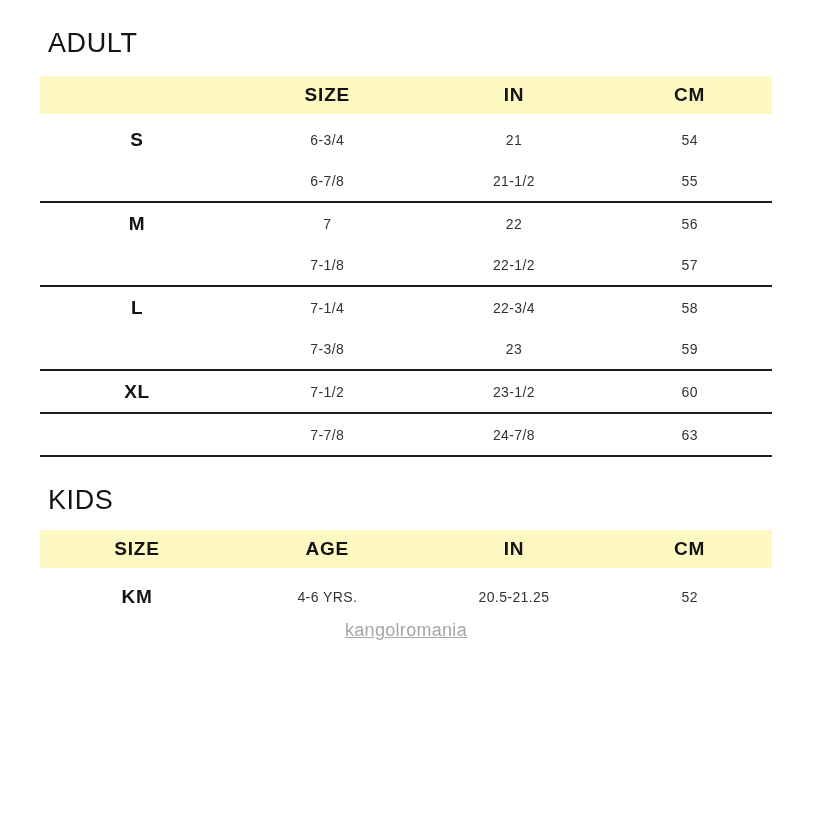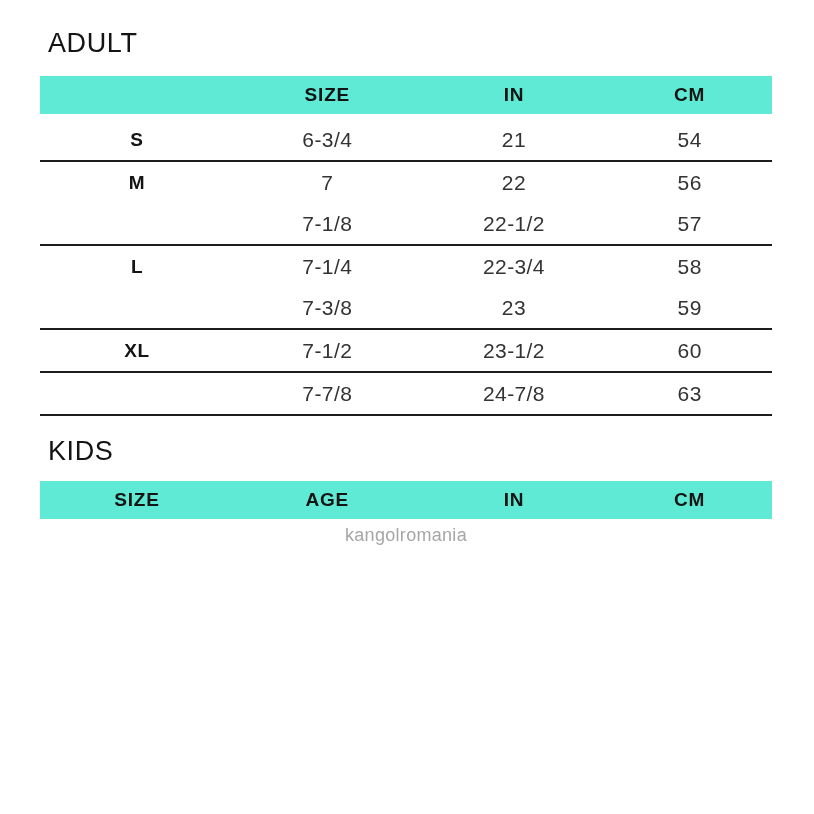--- a/index.html
+++ b/index.html
@@ -13,46 +13,46 @@
   .page { box-sizing: border-box; padding: 28px 42px 0 40px; }
 
   .section-title {
     font-size: 27px;
     font-weight: 400;
     letter-spacing: 0.6px;
     color: #141414;
     margin: 0 0 17px 8px;
     line-height: 31px;
   }
-  .section-title.kids { margin-top: 20px; margin-bottom: 14px; }
+  .section-title.kids { margin-top: 28px; margin-bottom: 14px; }
 
   table.size-table {
     width: 100%;
     border-collapse: collapse;
     table-layout: fixed;
   }
   col.c1 { width: 26.5%; }
   col.c2 { width: 25.5%; }
   col.c3 { width: 25.5%; }
   col.c4 { width: 22.5%; }
 
   table.size-table th {
-    background: #5eead4;
+    background: #fef9c3;
     height: 38px;
     font-size: 19px;
     font-weight: 800;
     letter-spacing: 0.8px;
     color: #141414;
     text-align: center;
     padding: 0;
   }
   table.size-table td {
     height: 41px;
     text-align: center;
-    font-size: 21px;
+    font-size: 14px;
     font-weight: 400;
     letter-spacing: 0.4px;
     color: #333333;
     padding: 0;
   }
   table.size-table td.row-label {
     font-weight: 800;
     font-size: 19px;
     letter-spacing: 0.6px;
     color: #141414;
@@ -63,20 +63,21 @@
   table.kids-table td { height: 46px; }
   table.kids-table tbody.spacer td { height: 6px; }
 
   .watermark {
     text-align: center;
     color: #a6a6a6;
     font-size: 18px;
     letter-spacing: 0.3px;
     line-height: 21px;
     margin-top: 0;
+    text-decoration: underline;
   }
 </style>
 </head>
 <body>
 
 <div class="page">
 
   <h2 class="section-title">ADULT</h2>
 
   <table class="size-table">
@@ -100,20 +101,26 @@
         </tr>
       </tbody>
 
     <tbody class="group">
       <tr>
         <td class="row-label">S</td>
         <td>6-3/4</td>
         <td>21</td>
         <td>54</td>
       </tr>
+      <tr>
+        <td class="row-label"></td>
+        <td>6-7/8</td>
+        <td>21-1/2</td>
+        <td>55</td>
+      </tr>
     </tbody>
 
     <tbody class="group">
       <tr>
         <td class="row-label">M</td>
         <td>7</td>
         <td>22</td>
         <td>56</td>
       </tr>
       <tr>
@@ -174,18 +181,24 @@
         <th>IN</th>
         <th>CM</th>
       </tr>
     </thead>
     <tbody class="spacer">
         <tr>
           <td colspan="4"></td>
         </tr>
       </tbody>
     <tbody>
+      <tr>
+        <td class="row-label">KM</td>
+        <td>4-6 YRS.</td>
+        <td>20.5-21.25</td>
+        <td>52</td>
+      </tr>
     </tbody>
   </table>
 
   <div class="watermark">kangolromania</div>
 
 </div>
 
 </body></html>

